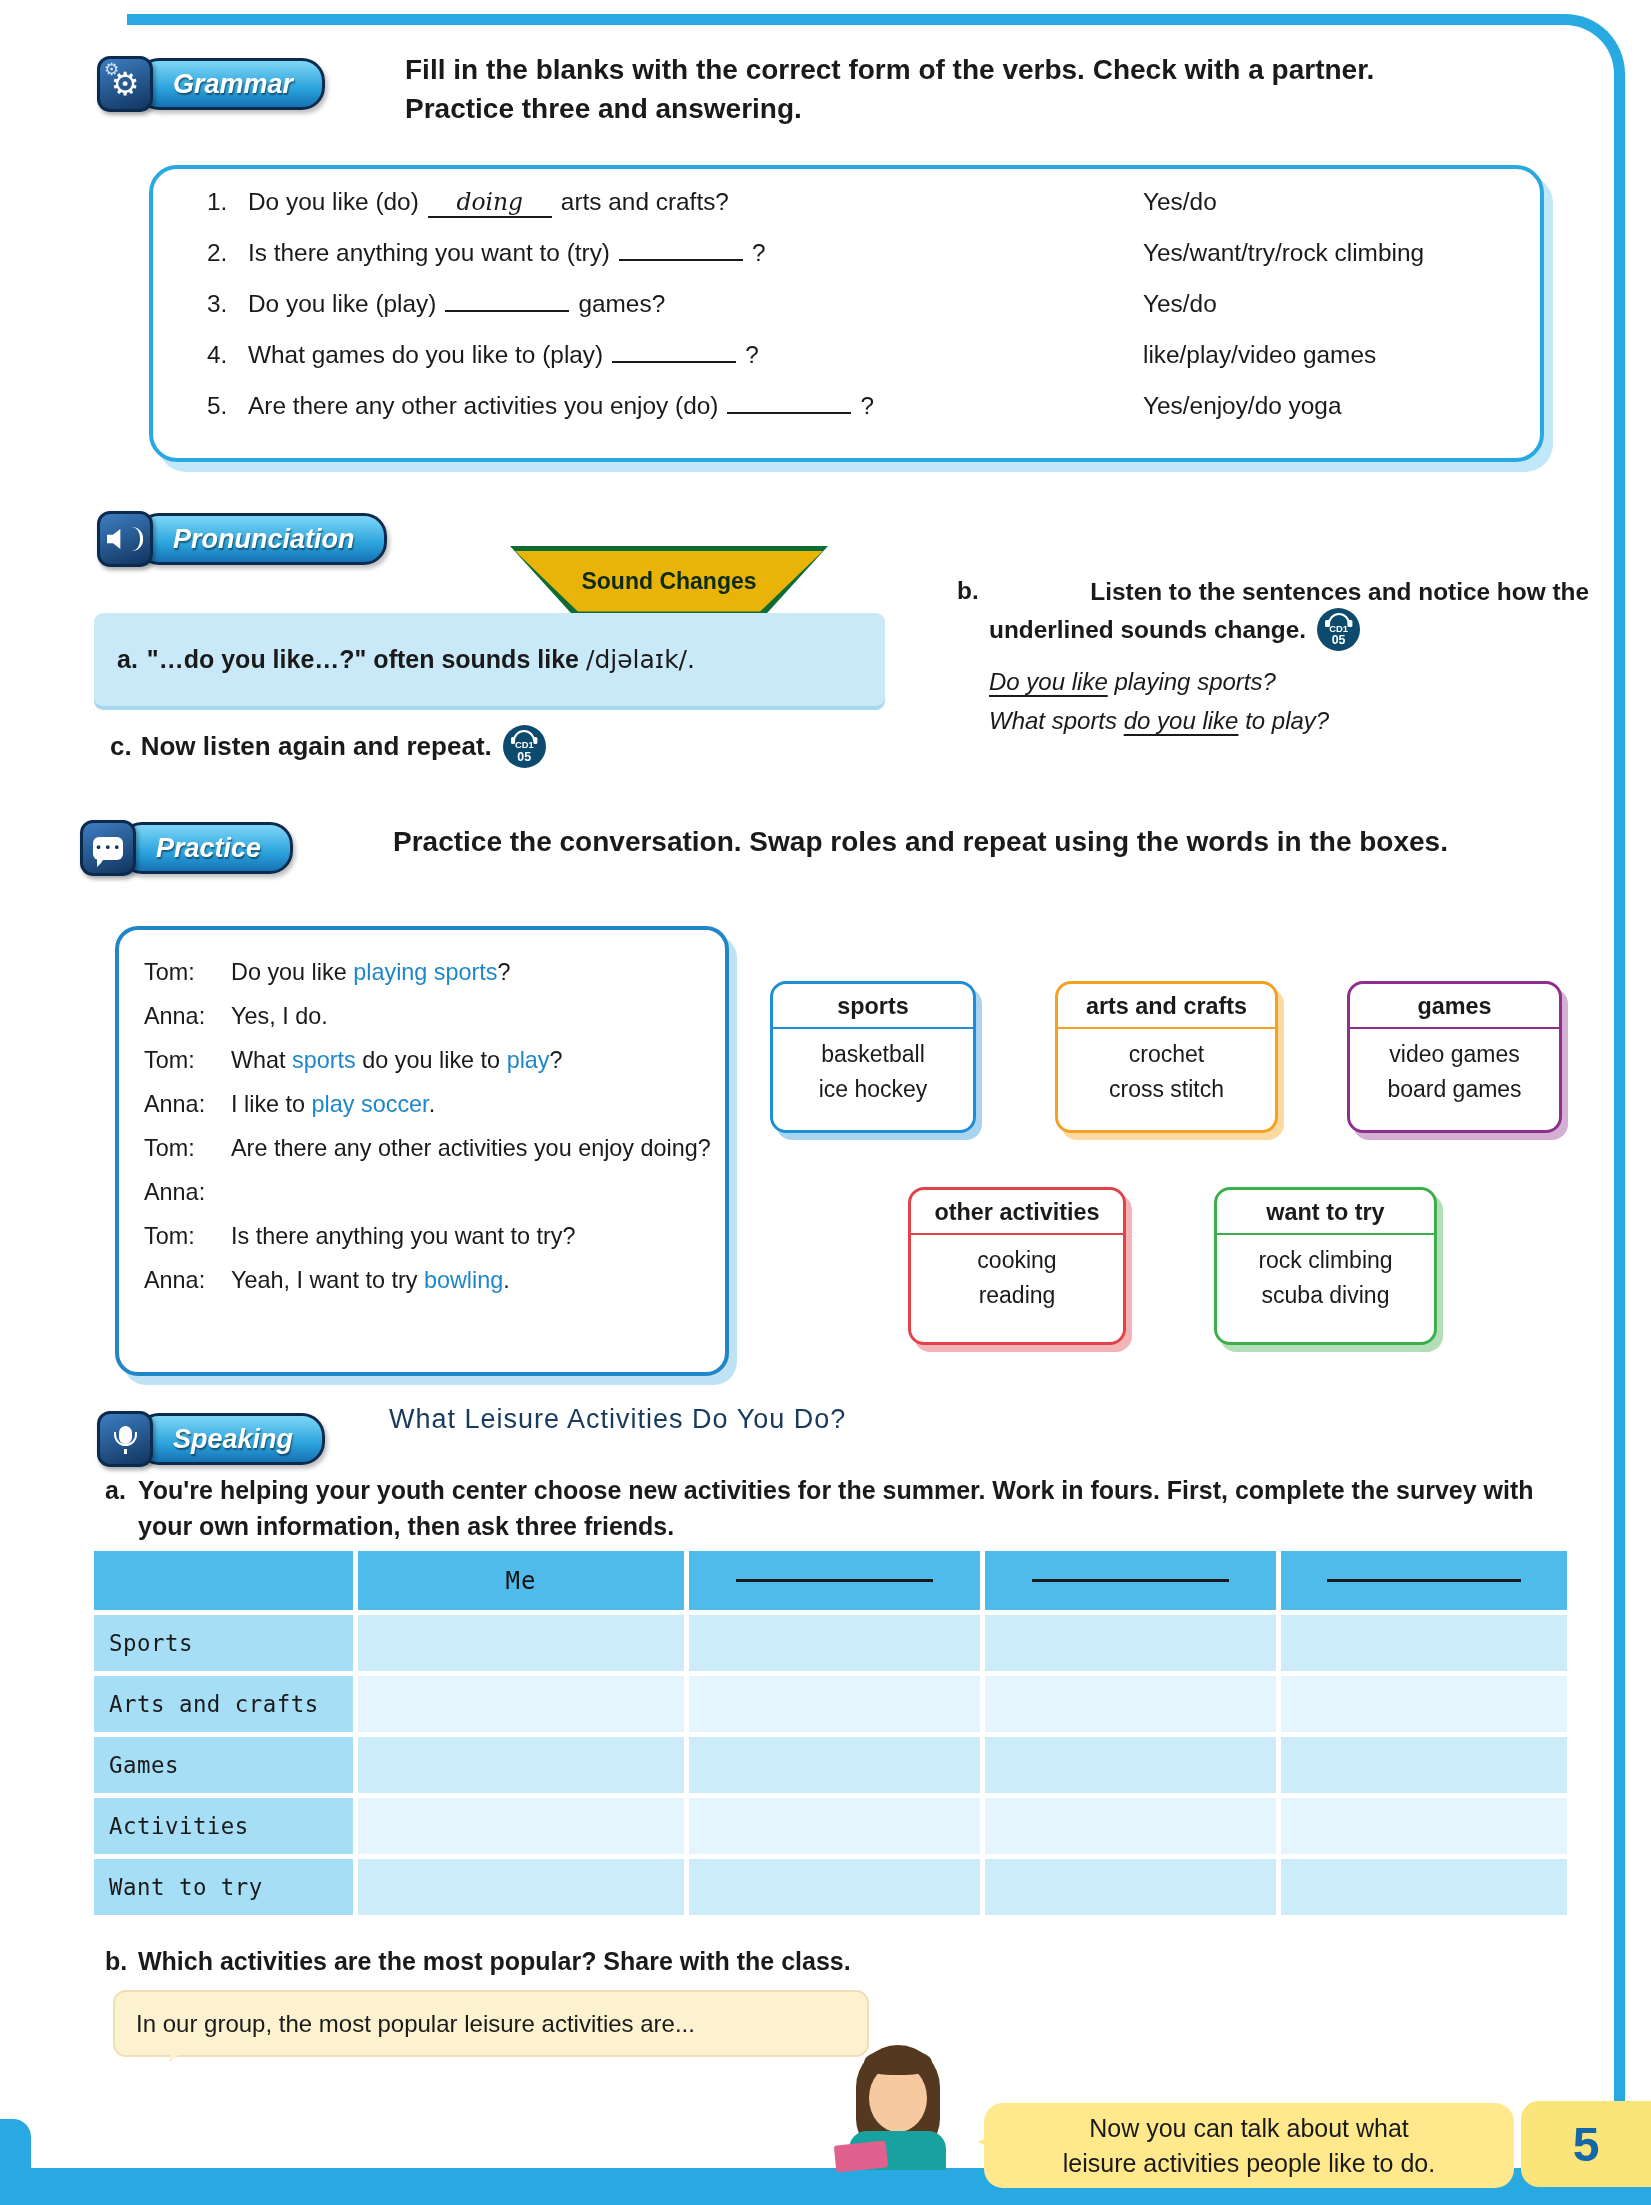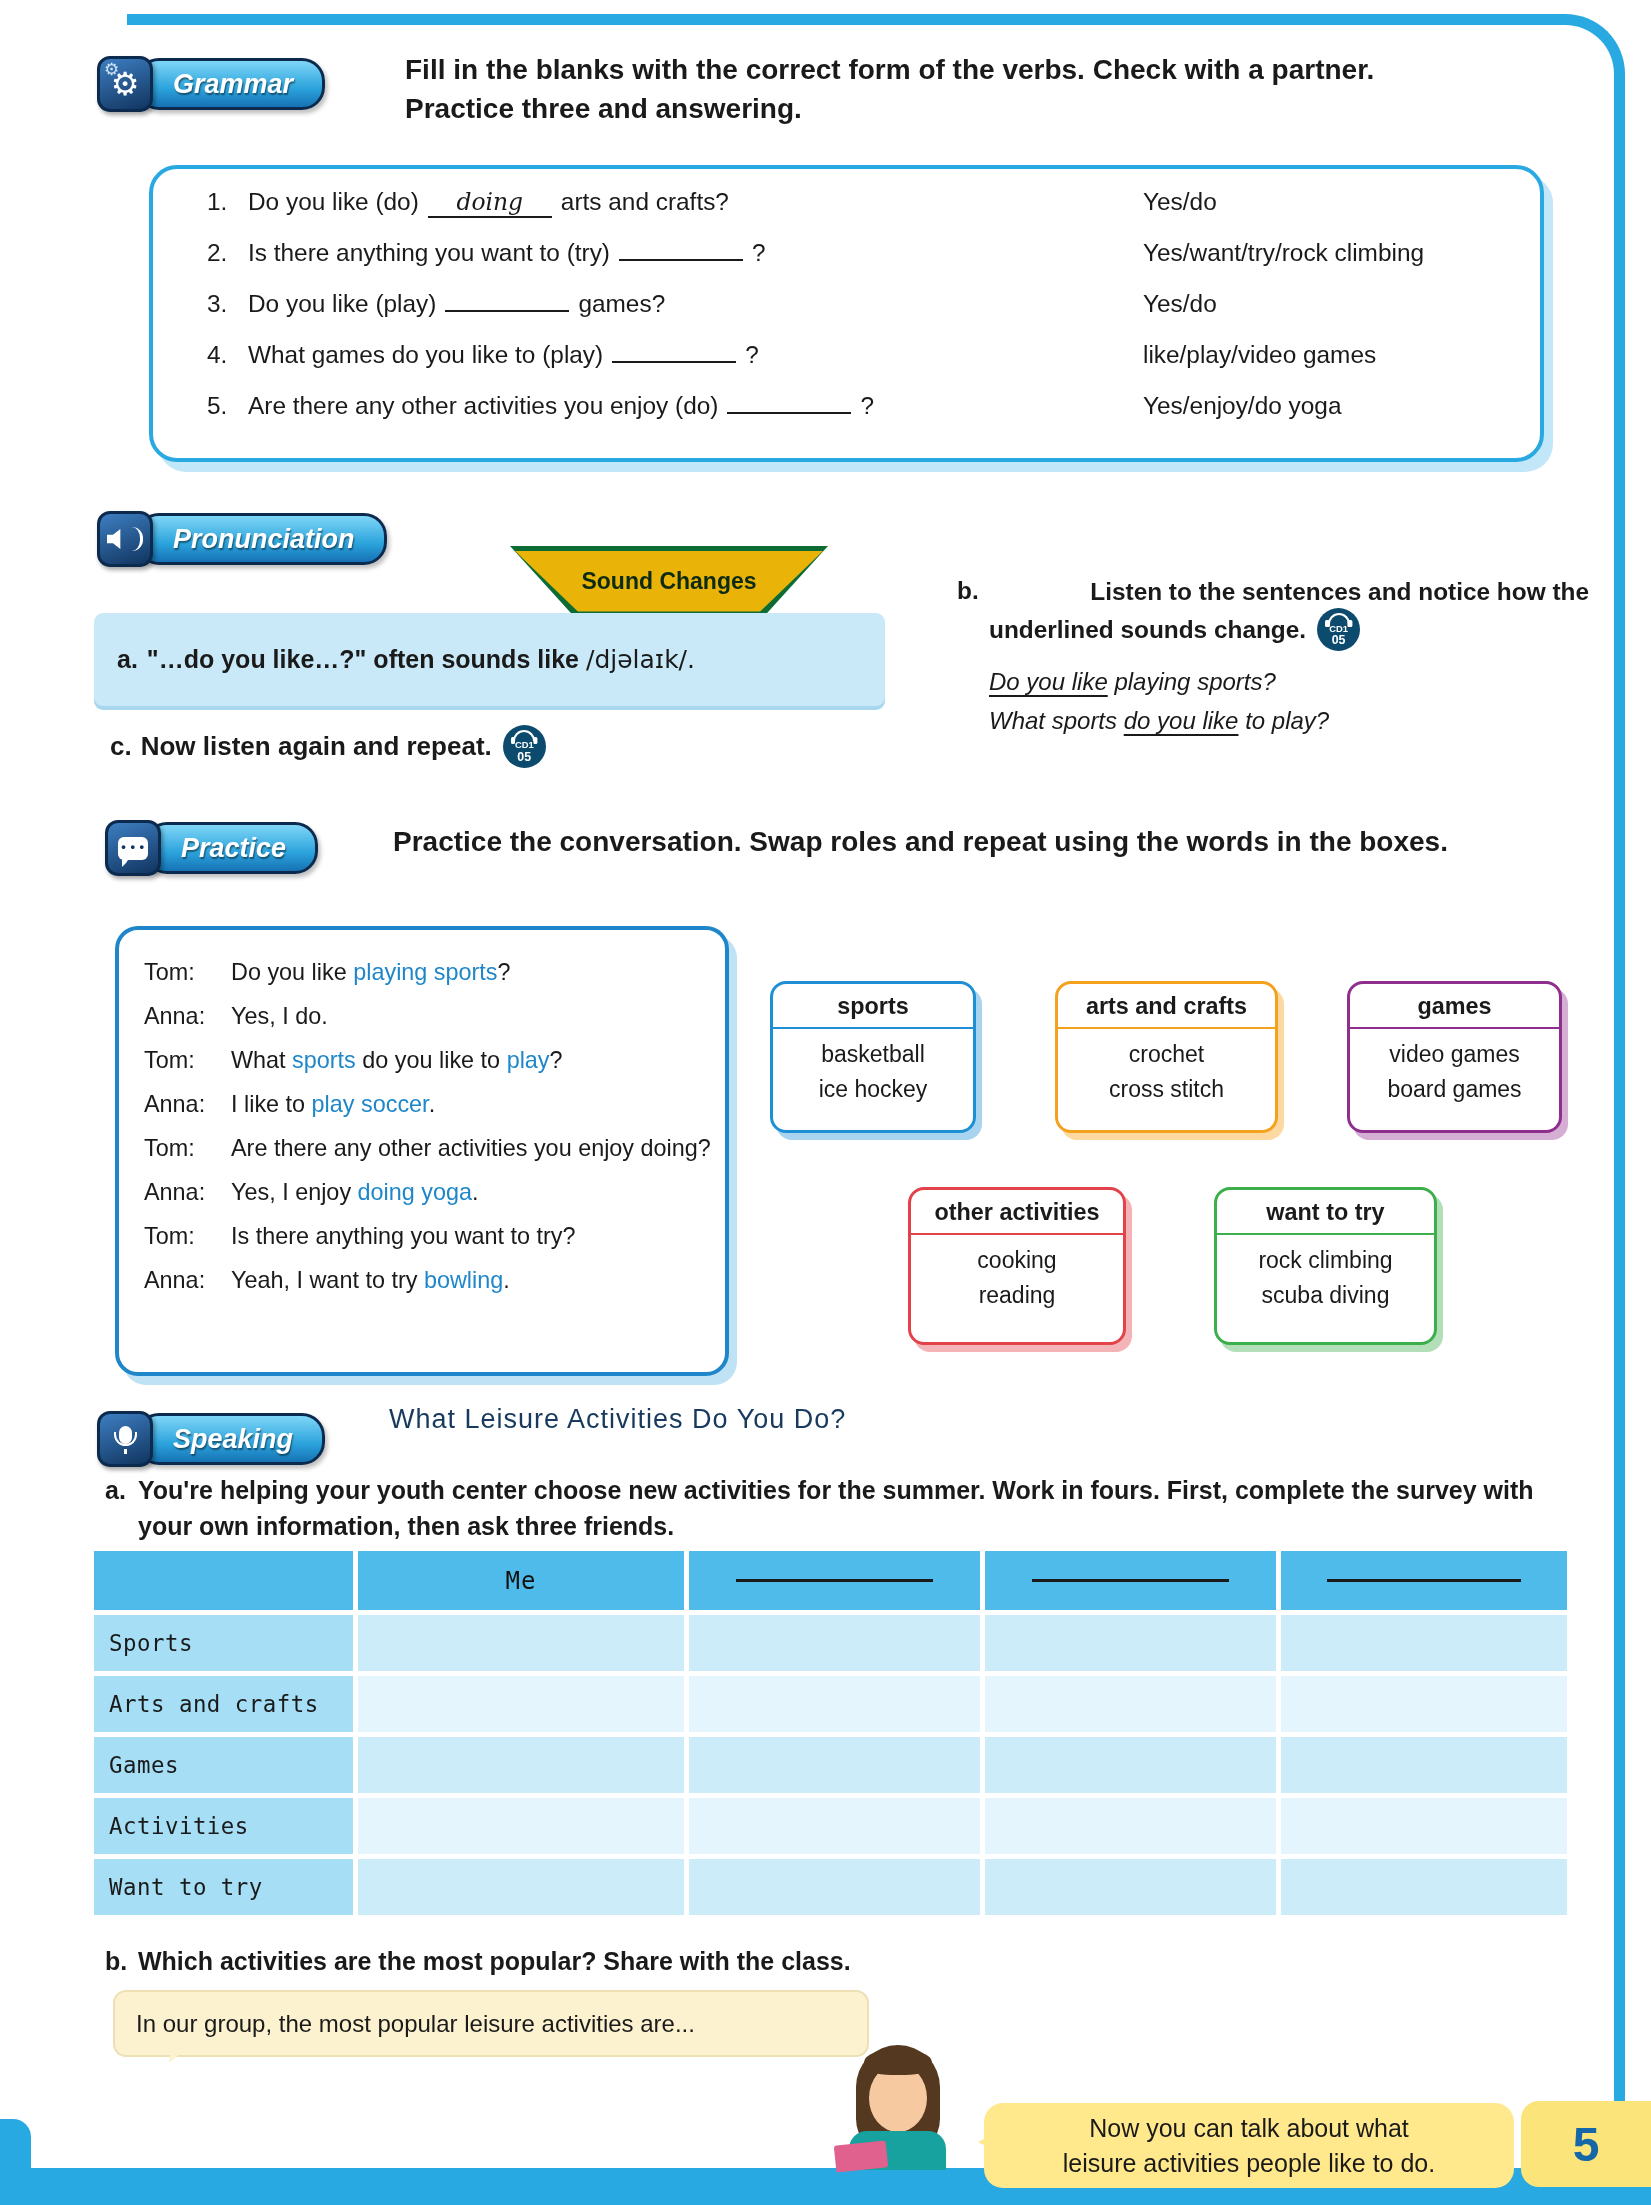--- a/index.html
+++ b/index.html
@@ -221,21 +221,21 @@
 
   <div class="pron-c">
     <span class="plabel">c.</span>
     <span>Now listen again and repeat.</span>
     <span class="cd">
       <span class="cd-t">CD1</span>
       <span class="cd-n">05</span>
     </span>
   </div>
 
-  <div class="badge" style="left:105px;top:820px;">
+  <div class="badge" style="left:80px;top:820px;">
     <div class="badge-icon">
         <span class="icon-chat"></span>
       </div>
     <div class="badge-pill">Practice</div>
   </div>
   <div class="sec-instr" style="left:393px;top:822px;width:1194px;">Practice the conversation. Swap roles and repeat using the words in the boxes.</div>
 
   <div class="dlg-box">
     <div class="dlg-row">
       <span class="dlg-spk">Tom:</span>
@@ -252,21 +252,20 @@
     <div class="dlg-row">
       <span class="dlg-spk">Anna:</span>
       <span class="dlg-txt"><span>I like to </span><span class="hl">play soccer</span><span>.</span></span>
     </div>
     <div class="dlg-row">
       <span class="dlg-spk">Tom:</span>
       <span class="dlg-txt"><span>Are there any other activities you enjoy doing?</span></span>
     </div>
     <div class="dlg-row">
       <span class="dlg-spk">Anna:</span>
-      <span class="dlg-txt"><span>Yes, I enjoy </span><span class="hl">doing yoga</span><span>.</span></span>
     </div>
     <div class="dlg-row">
       <span class="dlg-spk">Tom:</span>
       <span class="dlg-txt"><span>Is there anything you want to try?</span></span>
     </div>
     <div class="dlg-row">
       <span class="dlg-spk">Anna:</span>
       <span class="dlg-txt"><span>Yeah, I want to try </span><span class="hl">bowling</span><span>.</span></span>
     </div>
   </div>

